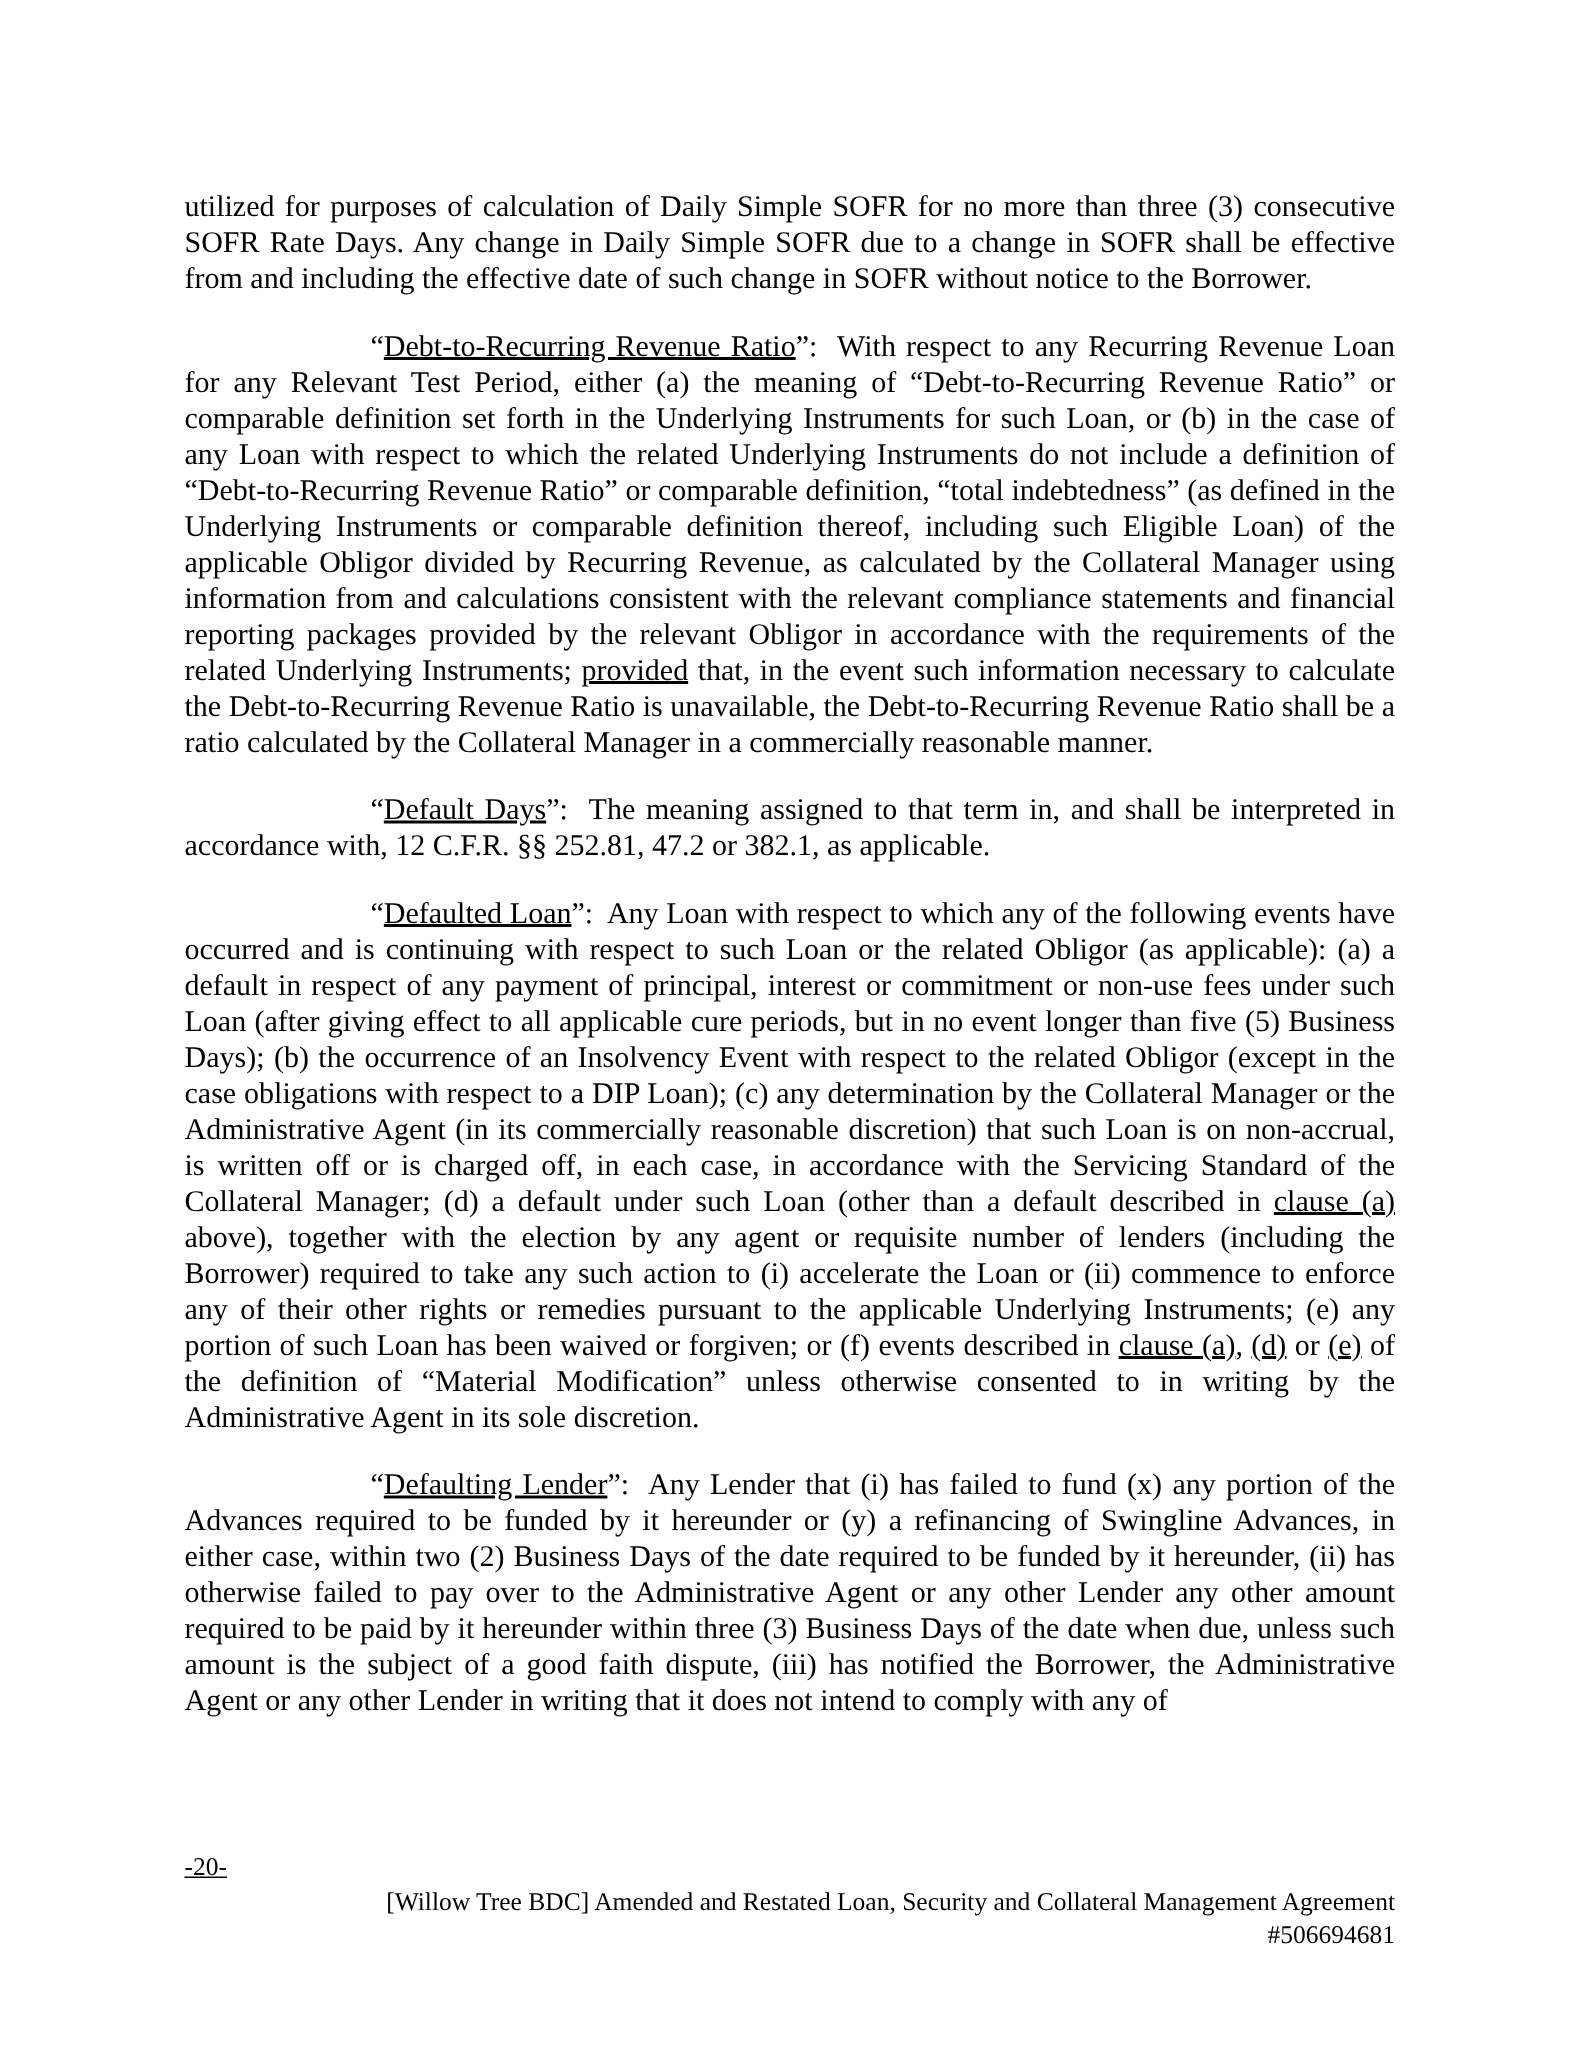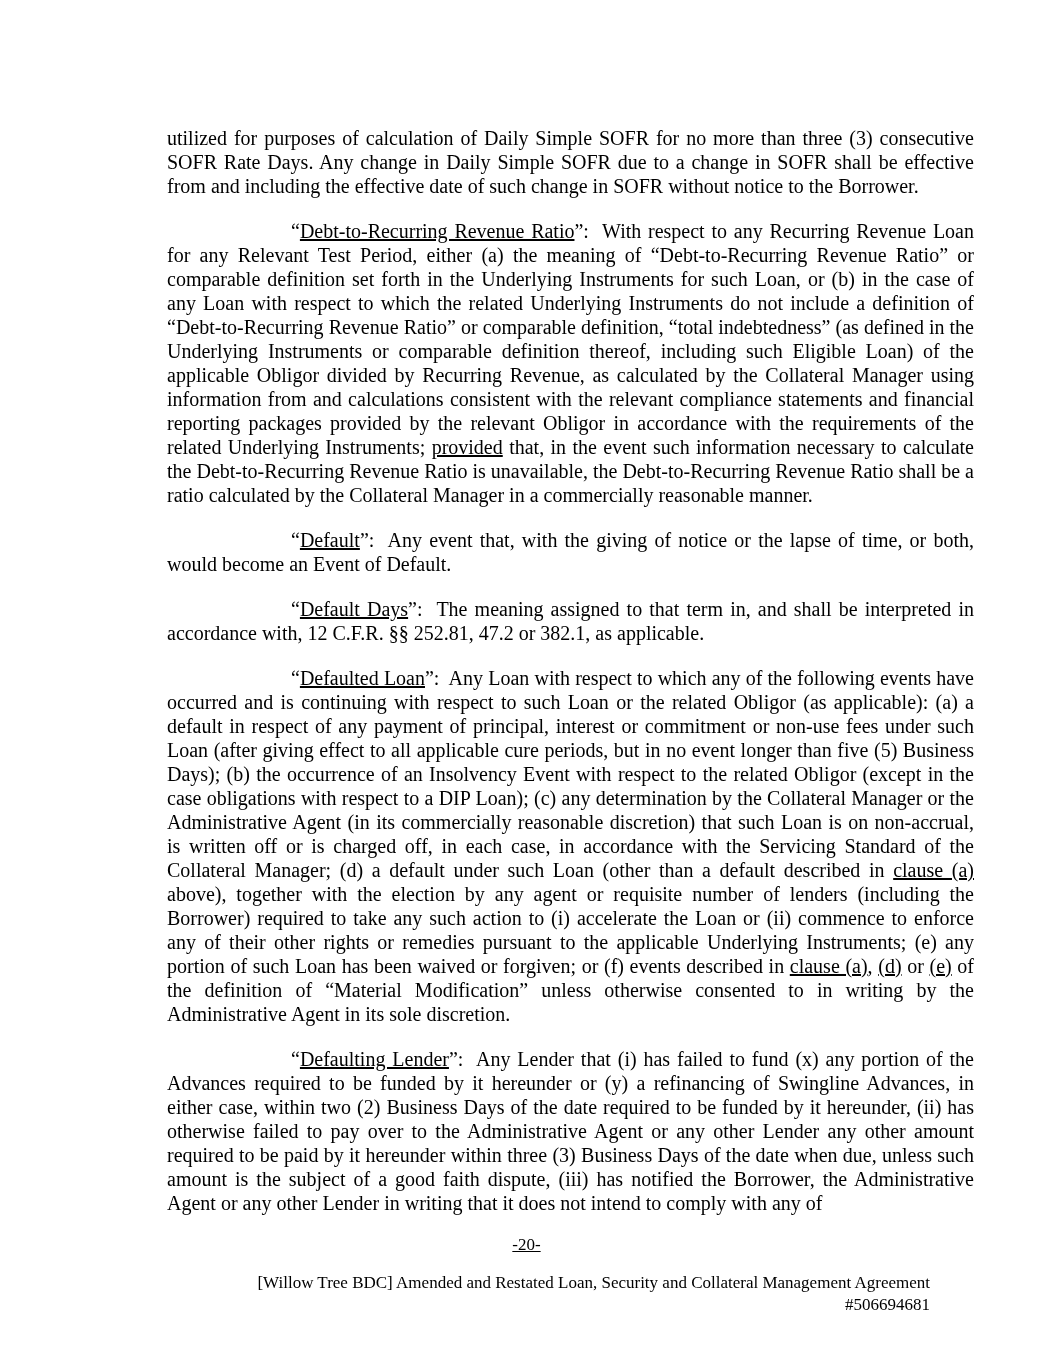--- a/index.html
+++ b/index.html
@@ -11,52 +11,49 @@
     color: #000000;
     position: relative;
     overflow: hidden;
     font-family: "Liberation Serif", "DejaVu Serif", serif;
   }
   .content {
     position: absolute;
     left: 123px;
     top: 126px;
     width: 807px;
-    margin-left: 44px;
   }
   .para {
     margin: 0 0 21px 0;
     font-size: 20px;
     line-height: 24px;
     text-align: justify;
   }
   .para.indent { text-indent: 124px; }
   .u { text-decoration: underline; }
   .footer {
     position: absolute;
     left: 123px;
     top: 1234px;
     width: 807px;
     font-size: 17px;
     line-height: 22px;
   }
   .page-num {
-    text-align: center;
-    margin-bottom: 16px;
+    margin-bottom: 1px;
     text-decoration: underline;
   }
   .doc-title, .doc-number { text-align: right; }
 </style>
 </head>
 <body>
 
 <div class="content">
     <p class="para"><span>utilized for purposes of calculation of Daily Simple SOFR for no more than three (3) consecutive SOFR Rate Days. Any change in Daily Simple SOFR due to a change in SOFR shall be effective from and including the effective date of such change in SOFR without notice to the Borrower.</span></p>
     <p class="para indent"><span>“</span><span class="u">Debt-to-Recurring Revenue Ratio</span><span>”:&nbsp; With respect to any Recurring Revenue Loan for any Relevant Test Period, either (a) the meaning of “Debt-to-Recurring Revenue Ratio” or comparable definition set forth in the Underlying Instruments for such Loan, or (b) in the case of any Loan with respect to which the related Underlying Instruments do not include a definition of “Debt-to-Recurring Revenue Ratio” or comparable definition, “total indebtedness” (as defined in the Underlying Instruments or comparable definition thereof, including such Eligible Loan) of the applicable Obligor divided by Recurring Revenue, as calculated by the Collateral Manager using information from and calculations consistent with the relevant compliance statements and financial reporting packages provided by the relevant Obligor in accordance with the requirements of the related Underlying Instruments; </span><span class="u">provided</span><span> that, in the event such information necessary to calculate the Debt-to-Recurring Revenue Ratio is unavailable, the Debt-to-Recurring Revenue Ratio shall be a ratio calculated by the Collateral Manager in a commercially reasonable manner.</span></p>
-    <p class="para indent"><span>“</span><span class="u">Default</span><span>”:&nbsp; Any event that, with the giving of notice or the lapse of time, or both, would become an Event of Default.</span></p>
     <p class="para indent"><span>“</span><span class="u">Default Days</span><span>”:&nbsp; The meaning assigned to that term in, and shall be interpreted in accordance with, 12 C.F.R. §§ 252.81, 47.2 or 382.1, as applicable.</span></p>
     <p class="para indent"><span>“</span><span class="u">Defaulted Loan</span><span>”:&nbsp; Any Loan with respect to which any of the following events have occurred and is continuing with respect to such Loan or the related Obligor (as applicable): (a) a default in respect of any payment of principal, interest or commitment or non-use fees under such Loan (after giving effect to all applicable cure periods, but in no event longer than five (5) Business Days); (b) the occurrence of an Insolvency Event with respect to the related Obligor (except in the case obligations with respect to a DIP Loan); (c) any determination by the Collateral Manager or the Administrative Agent (in its commercially reasonable discretion) that such Loan is on non-accrual, is written off or is charged off, in each case, in accordance with the Servicing Standard of the Collateral Manager; (d) a default under such Loan (other than a default described in </span><span class="u">clause (a)</span><span> above), together with the election by any agent or requisite number of lenders (including the Borrower) required to take any such action to (i) accelerate the Loan or (ii) commence to enforce any of their other rights or remedies pursuant to the applicable Underlying Instruments; (e) any portion of such Loan has been waived or forgiven; or (f) events described in </span><span class="u">clause (a)</span><span>, </span><span class="u">(d)</span><span> or </span><span class="u">(e)</span><span> of the definition of “Material Modification” unless otherwise consented to in writing by the Administrative Agent in its sole discretion.</span></p>
     <p class="para indent"><span>“</span><span class="u">Defaulting Lender</span><span>”:&nbsp; Any Lender that (i) has failed to fund (x) any portion of the Advances required to be funded by it hereunder or (y) a refinancing of Swingline Advances, in either case, within two (2) Business Days of the date required to be funded by it hereunder, (ii) has otherwise failed to pay over to the Administrative Agent or any other Lender any other amount required to be paid by it hereunder within three (3) Business Days of the date when due, unless such amount is the subject of a good faith dispute, (iii) has notified the Borrower, the Administrative Agent or any other Lender in writing that it does not intend to comply with any of</span></p>
   </div>
 
 <div class="footer">
   <div class="page-num">-20-</div>
   <div class="doc-title">[Willow Tree BDC] Amended and Restated Loan, Security and Collateral Management Agreement</div>
   <div class="doc-number">#506694681</div>
 </div>

